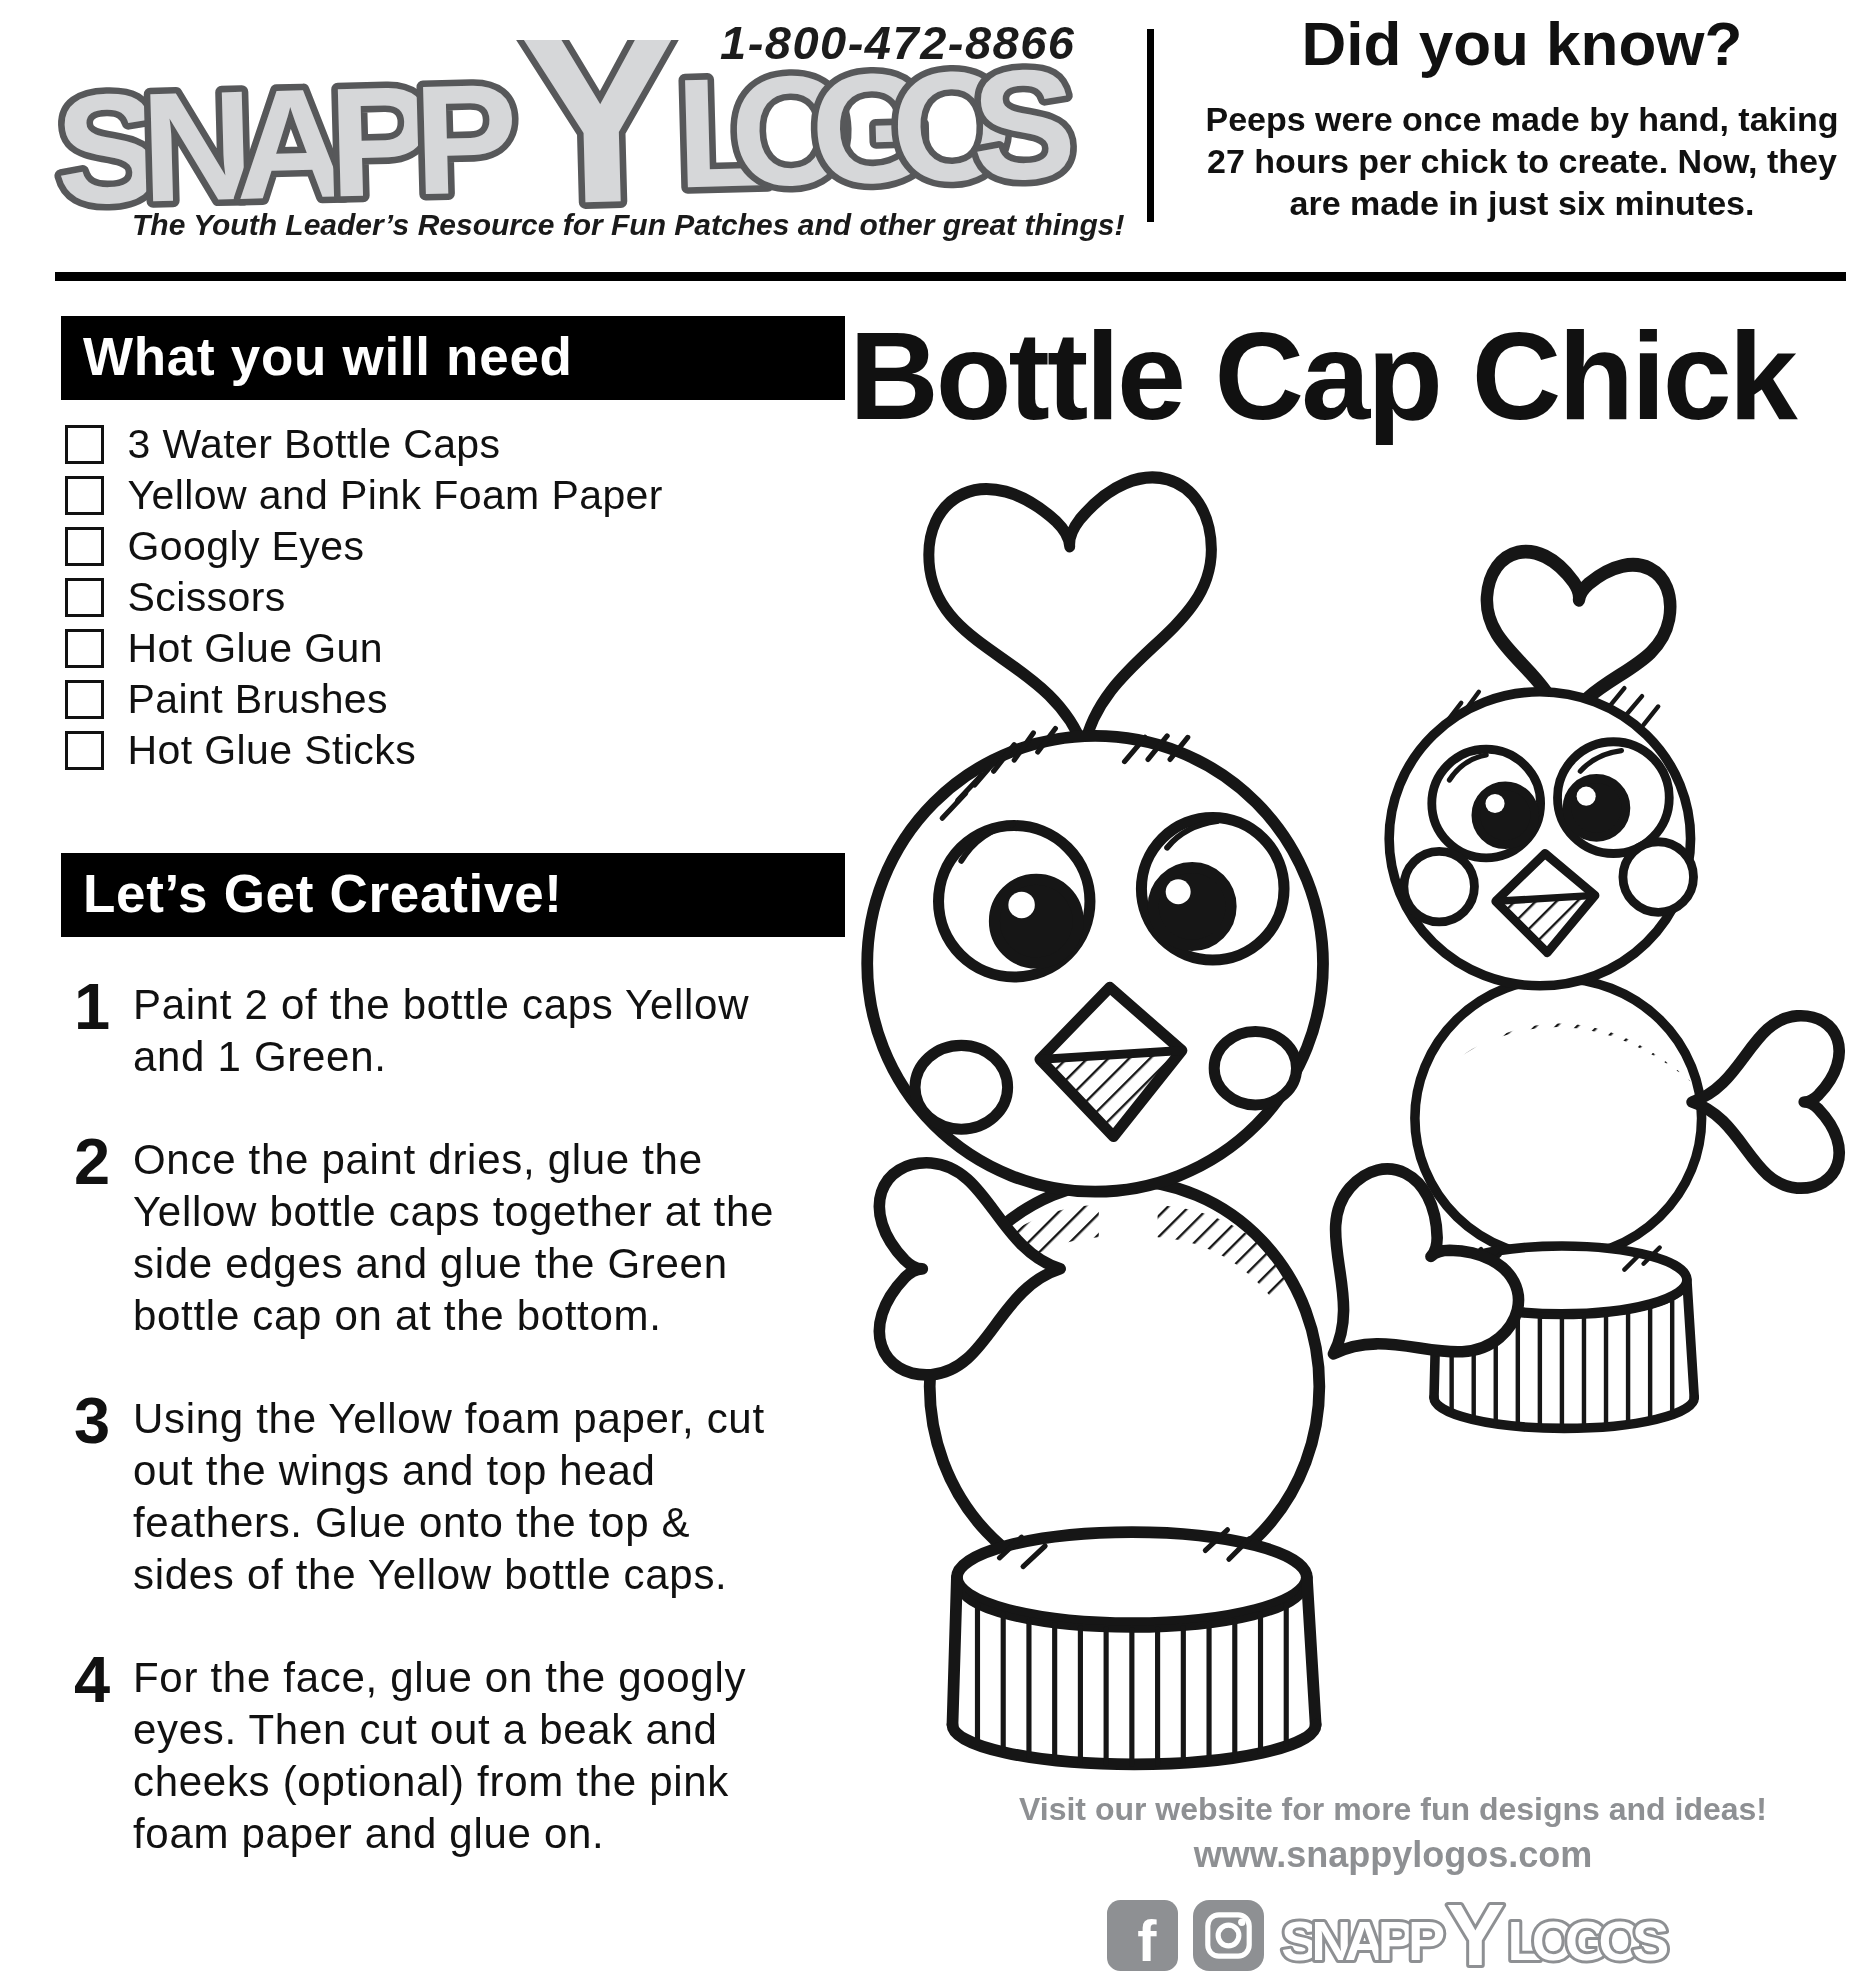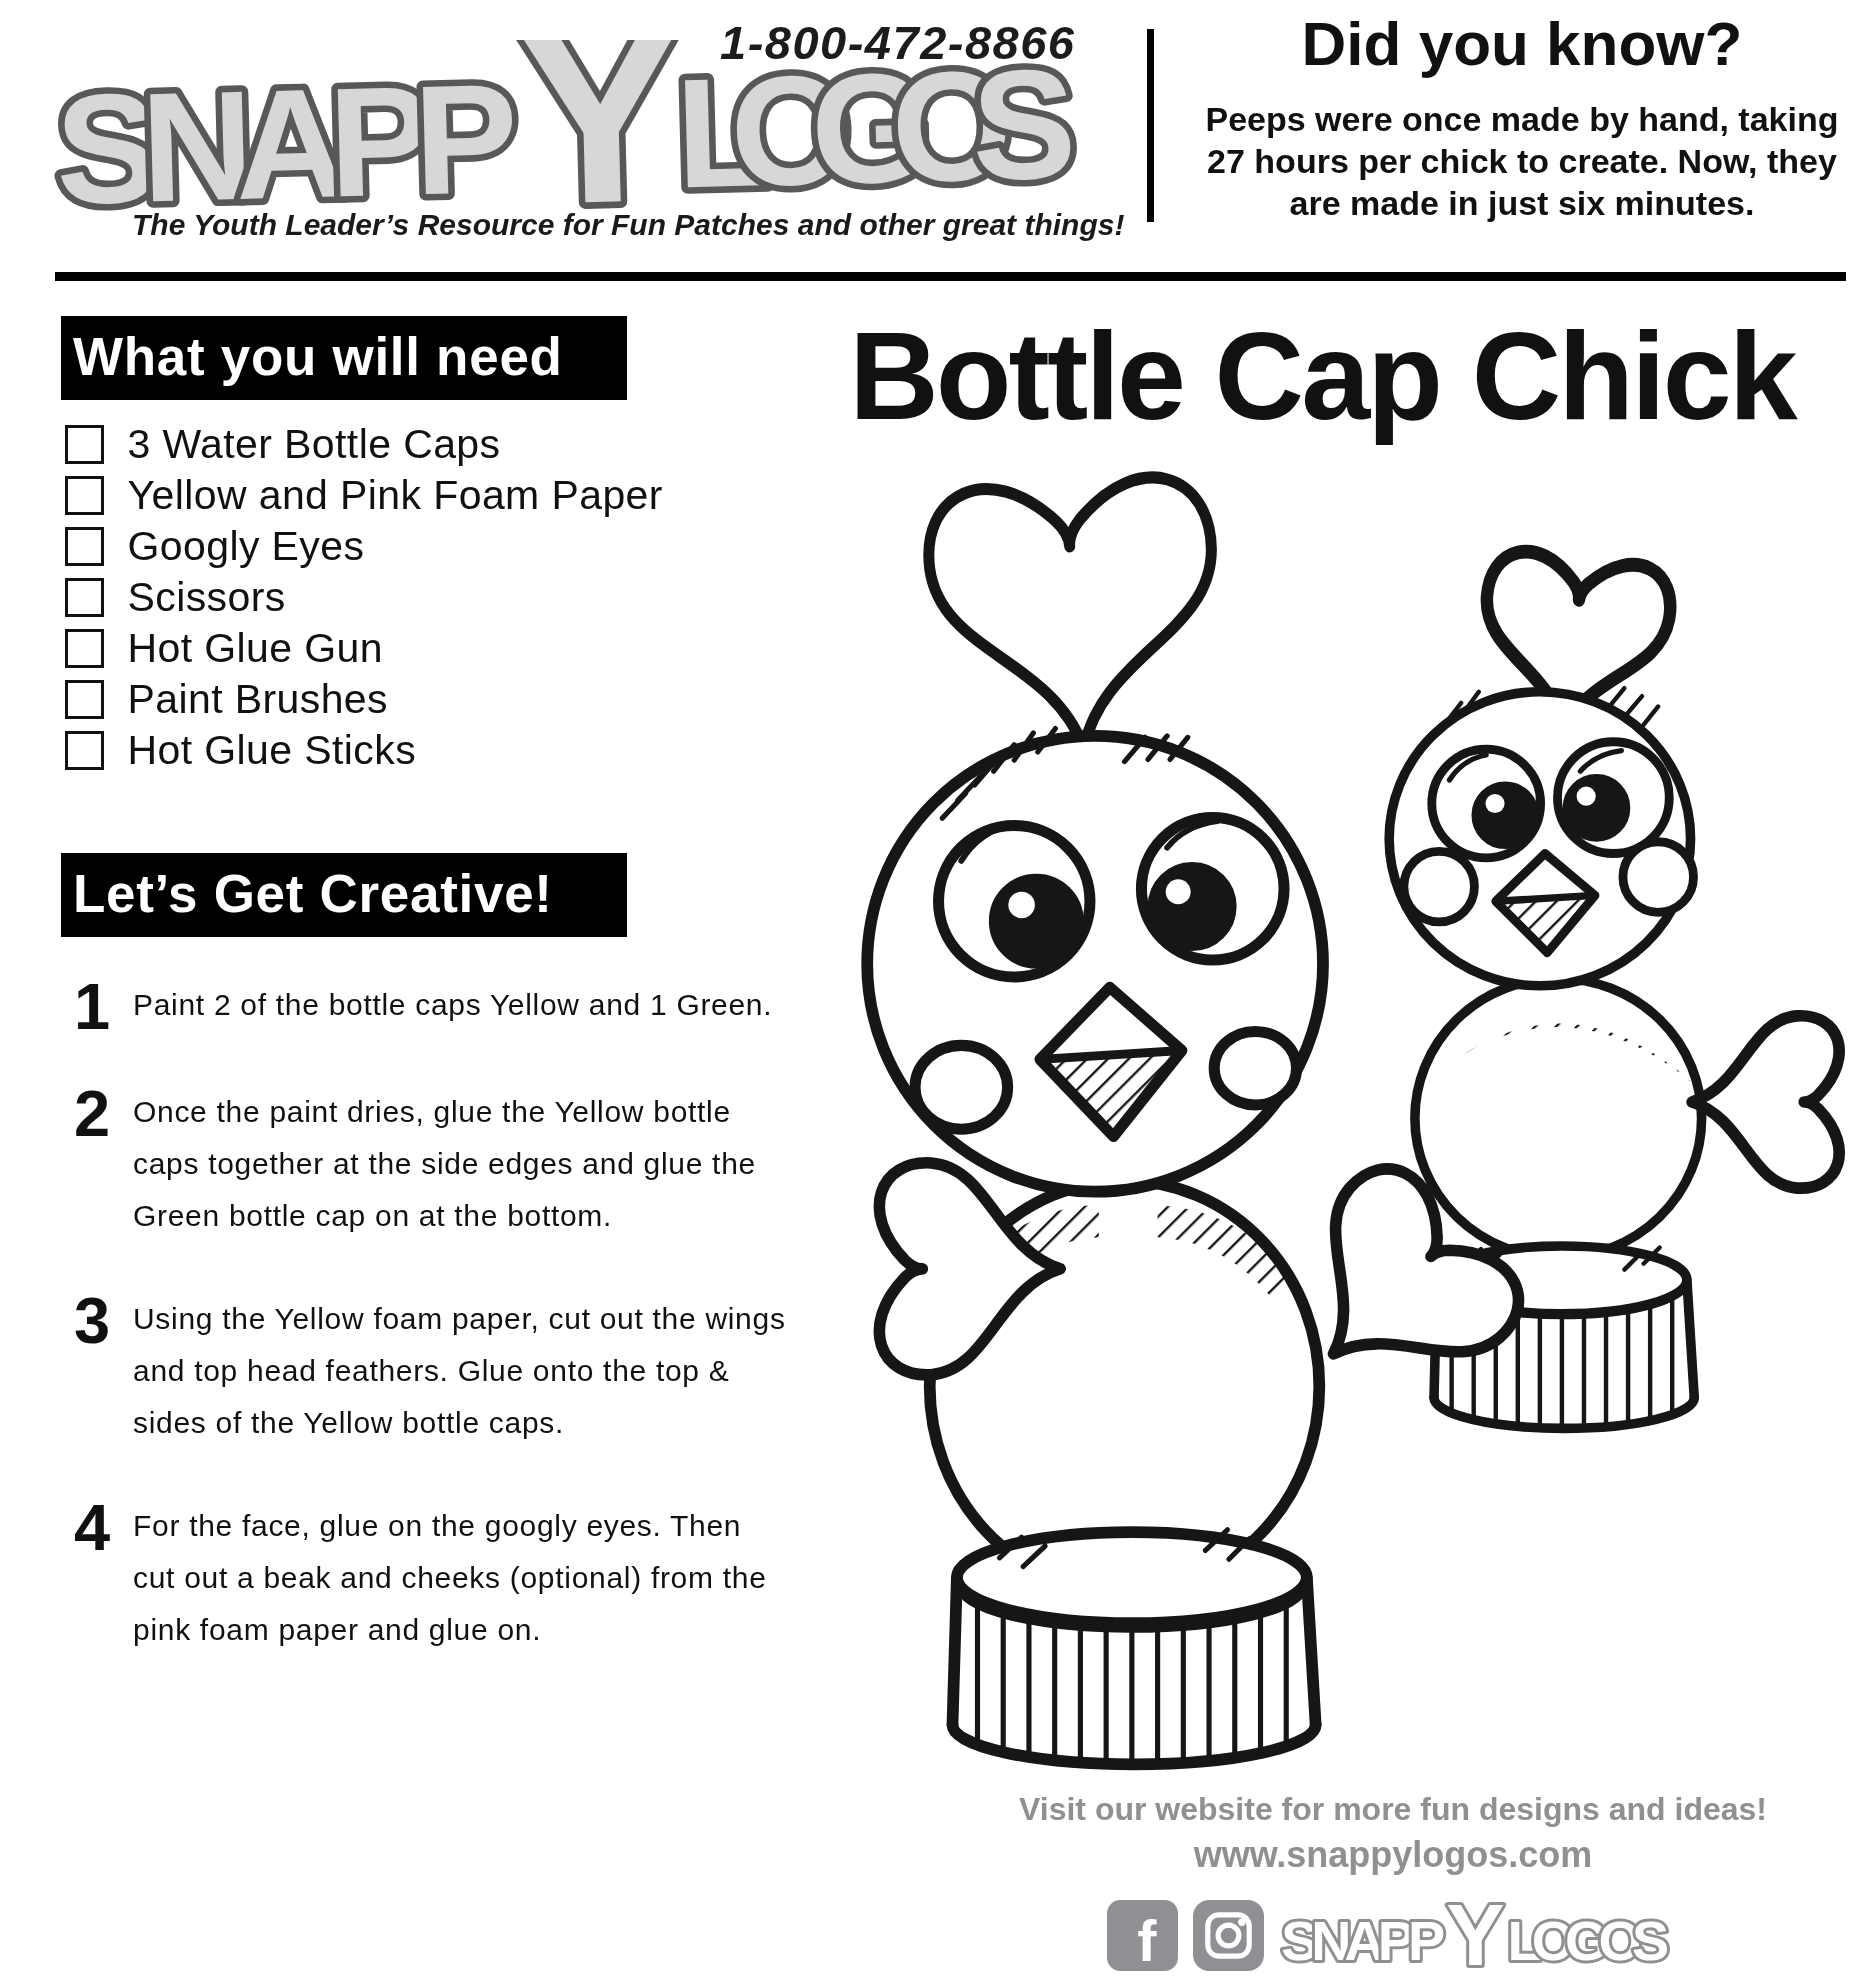--- a/index.html
+++ b/index.html
@@ -11,33 +11,33 @@
   .phone{left:720px;top:14.7px;font-style:italic;font-weight:700;font-size:47px;letter-spacing:1.5px;color:#1c1c1c;}
   .logo-svg{left:50px;top:40px;}
   .tagline{left:132px;top:208px;font-style:italic;font-weight:700;font-size:30px;color:#1a1a1a;white-space:nowrap;}
   .vdivider{left:1147px;top:29px;width:6.6px;height:193px;background:#000;}
   .dyk{left:1197px;top:8px;width:650px;text-align:center;}
   .dyk h2{margin:0;font-size:62px;font-weight:800;letter-spacing:0;}
   .dyk p{margin:19px 0 0 0;font-size:34px;font-weight:700;line-height:42px;}
   .rule{left:55px;top:272px;width:1791px;height:8.8px;background:#000;}
 
   
-  .banner{left:61px;width:566px;height:84px;background:#000;color:#fff;
-          font-size:53px;font-weight:800;line-height:82px;padding-left:12px;box-sizing:border-box;
+  .banner{left:61px;width:784px;height:84px;background:#000;color:#fff;
+          font-size:53px;font-weight:800;line-height:82px;padding-left:22px;box-sizing:border-box;
           letter-spacing:0.7px;white-space:nowrap;}
   .banner-materials{top:316px;}
   .banner-steps{top:853px;}
   .checklist{left:65px;top:419px;width:698px;}
   .check-row{display:flex;align-items:center;height:51px;}
   .checkbox{width:33px;height:33px;border:3.7px solid #111;background:#fff;margin-right:23.5px;flex:0 0 auto;}
   .check-label{font-size:41px;letter-spacing:0.4px;white-space:nowrap;}
   .steps{left:74px;top:979px;width:713px;}
   .step{display:flex;margin-bottom:51px;}
   .step-num{width:59px;flex:0 0 auto;font-size:65px;font-weight:800;line-height:56px;letter-spacing:-1.5px;}
-  .step-text{font-size:30px;line-height:52px;letter-spacing:0.7px;width:654px;}
+  .step-text{font-size:42px;line-height:52px;letter-spacing:0.7px;width:654px;}
 
   
   .craft-title{left:776px;top:305px;width:1092px;text-align:center;
                font-family:Liberation Sans, sans-serif;font-weight:700;font-size:124px;letter-spacing:-2.9px;white-space:nowrap;}
   .illo{left:779px;top:471px;}
 
   .footer{left:904px;top:1791px;width:978px;text-align:center;color:#8e9093;}
   .visit{font-size:32px;font-weight:700;}
   .url{font-size:36px;font-weight:700;margin-top:5.9px;}
   .social{margin-top:19px;display:flex;justify-content:center;align-items:center;gap:14.7px;}

